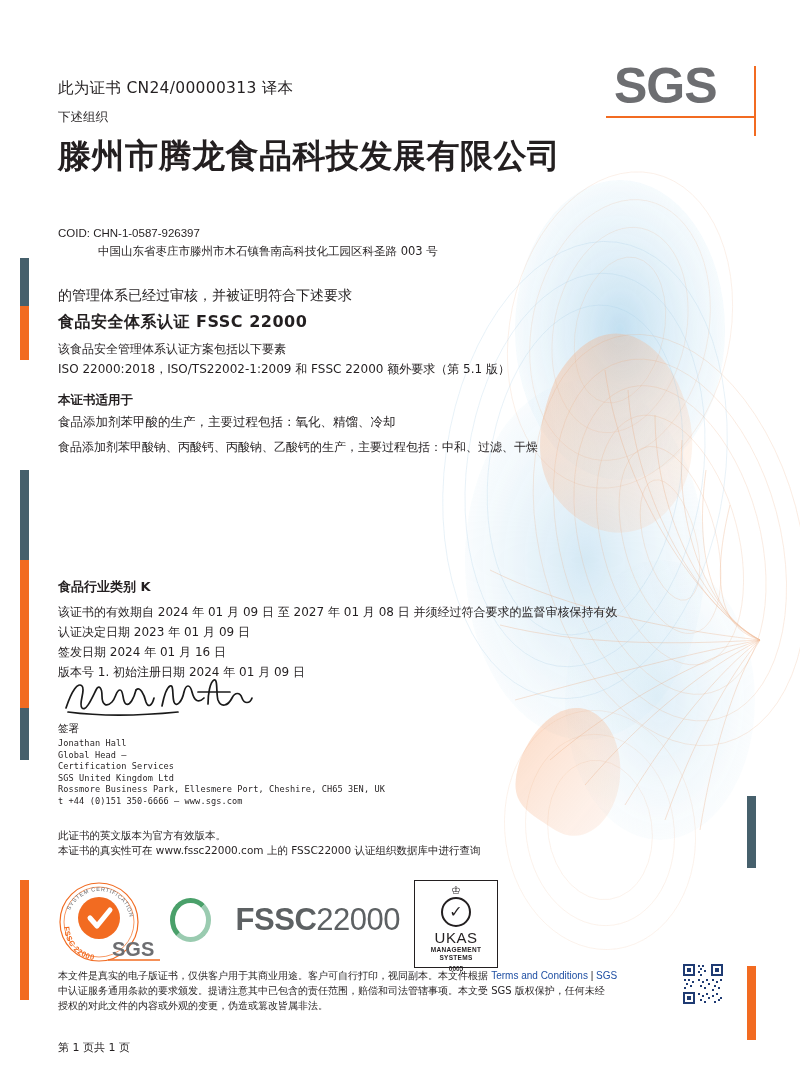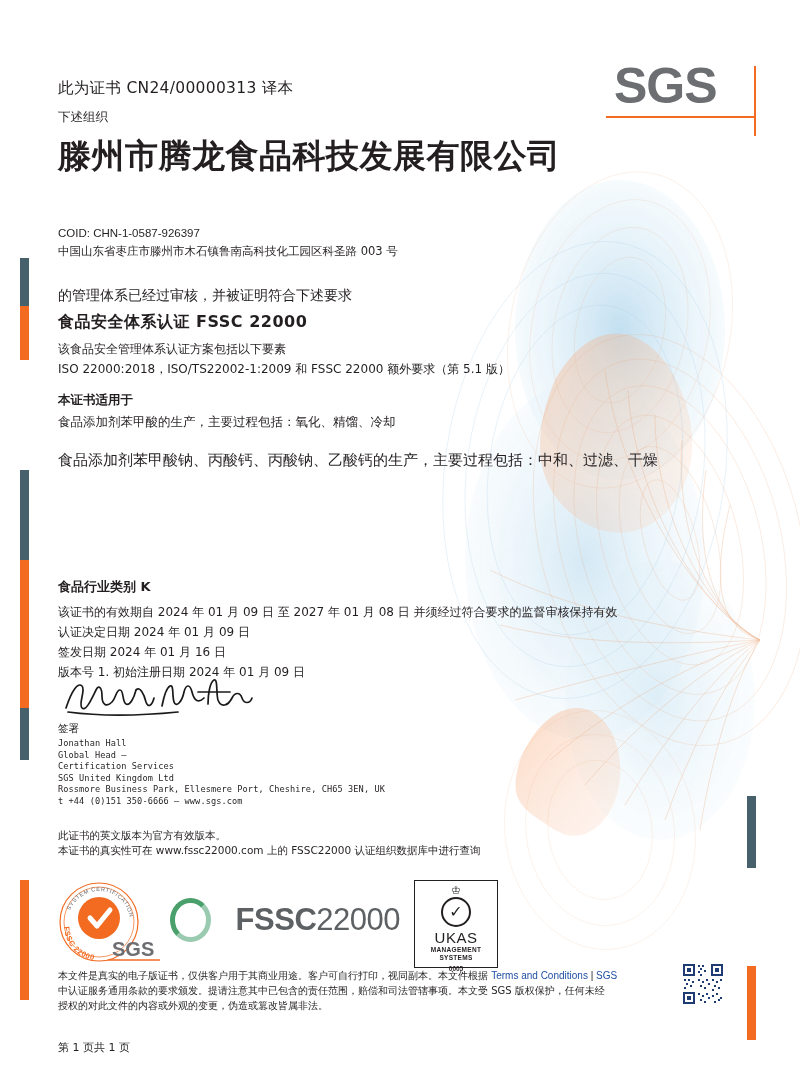--- a/index.html
+++ b/index.html
@@ -111,35 +111,36 @@
   }
   .coid {
     margin-top: 48px;
     font-size: 11.5px;
     color: #231f20;
   }
   .address {
     margin-top: 5px;
     font-size: 11.5px;
     color: #231f20;
+    margin-left: 40px;
   }
 
   .block2 { margin-top: 28px; }
   .stmt { font-size: 14px; font-family: Liberation Serif, serif; }
   .scheme {
     margin-top: 7px;
     font-size: 16px;
     font-weight: bold;
     letter-spacing: 0.5px;
   }
   .sub { margin-top: 8px; font-size: 12px; }
   .sub2 { margin-top: 3px; font-size: 12px; }
   .applies { margin-top: 14px; font-size: 12.5px; font-weight: bold; }
   .scope1 { margin-top: 5px; font-size: 12.5px; }
-  .scope2 { margin-top: 20px; font-size: 15px; }
+  .scope2 { margin-top: 8px; font-size: 12px; }
 
   .block3 { position: absolute; left: 58px; top: 578px; width: 620px; }
   .category { font-size: 13px; font-weight: bold; }
   .valid { margin-top: 8px; font-size: 12px; }
   .decision { margin-top: 3px; font-size: 12px; }
   .issue { margin-top: 3px; font-size: 12px; }
   .version { margin-top: 3px; font-size: 12px; }
 
   
   .signature-area {
@@ -360,21 +361,21 @@
       <div class="sub2 cn">ISO 22000:2018，ISO/TS22002-1:2009 和 FSSC 22000 额外要求（第 5.1 版）</div>
       <div class="applies cn">本证书适用于</div>
       <div class="scope1 cn">食品添加剂苯甲酸的生产，主要过程包括：氧化、精馏、冷却</div>
       <div class="scope2 cn">食品添加剂苯甲酸钠、丙酸钙、丙酸钠、乙酸钙的生产，主要过程包括：中和、过滤、干燥</div>
     </div>
   </div>
 
   <div class="block3">
     <div class="category cn">食品行业类别 K</div>
     <div class="valid cn">该证书的有效期自 2024 年 01 月 09 日 至 2027 年 01 月 08 日 并须经过符合要求的监督审核保持有效</div>
-    <div class="decision cn">认证决定日期 2024 年 01 月 09 日</div>
+    <div class="decision cn">认证决定日期 2023 年 01 月 09 日</div>
     <div class="issue cn">签发日期 2024 年 01 月 16 日</div>
     <div class="version cn">版本号 1. 初始注册日期 2024 年 01 月 09 日</div>
   </div>
 
   <div class="signature-area">
     <svg class="sig-svg" width="200" height="48" viewBox="0 0 200 48" xmlns="http://www.w3.org/2000/svg">
       <g fill="none" stroke="#1a1a1a" stroke-width="1.7" stroke-linecap="round">
         <path d="M8 36 C 14 18, 20 10, 24 14 C 28 18, 20 32, 24 36 C 28 40, 34 26, 38 18 C 41 12, 44 16, 44 24 C 44 32, 48 36, 54 30 C 58 26, 58 18, 62 18 C 66 18, 64 30, 68 32 C 72 34, 76 26, 78 18"></path>
         <path d="M78 18 C 82 14, 86 22, 88 30 C 90 36, 94 34, 96 26"></path>
         <path d="M104 34 C 106 24, 108 16, 112 14 C 116 12, 114 24, 116 30 C 118 36, 124 30, 126 20 C 128 12, 132 12, 134 20 C 136 28, 140 32, 146 26"></path>

